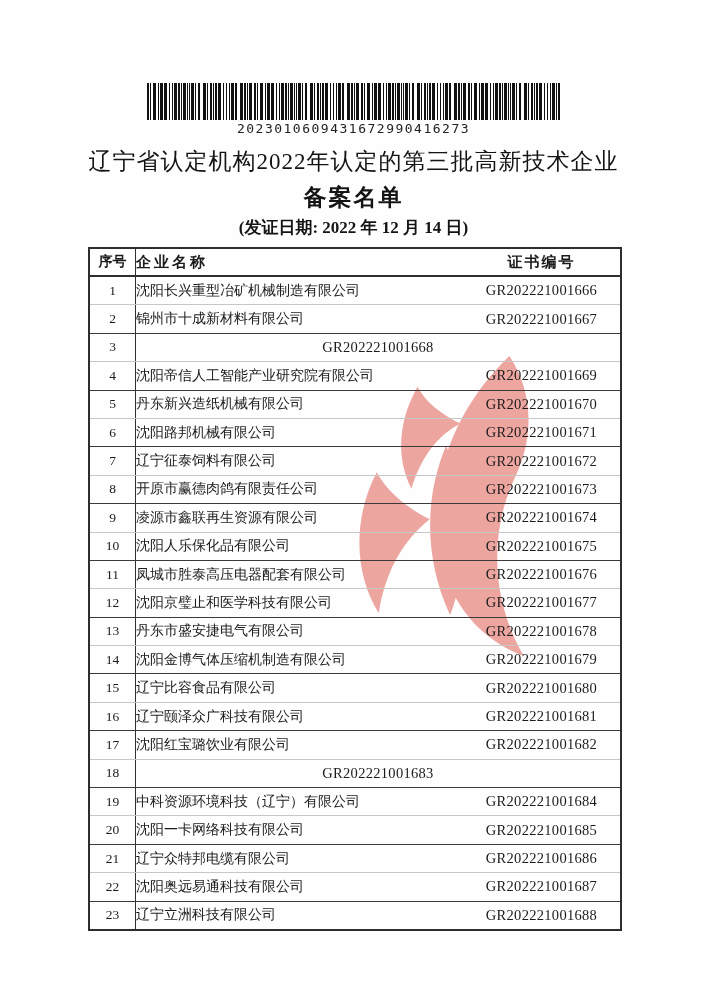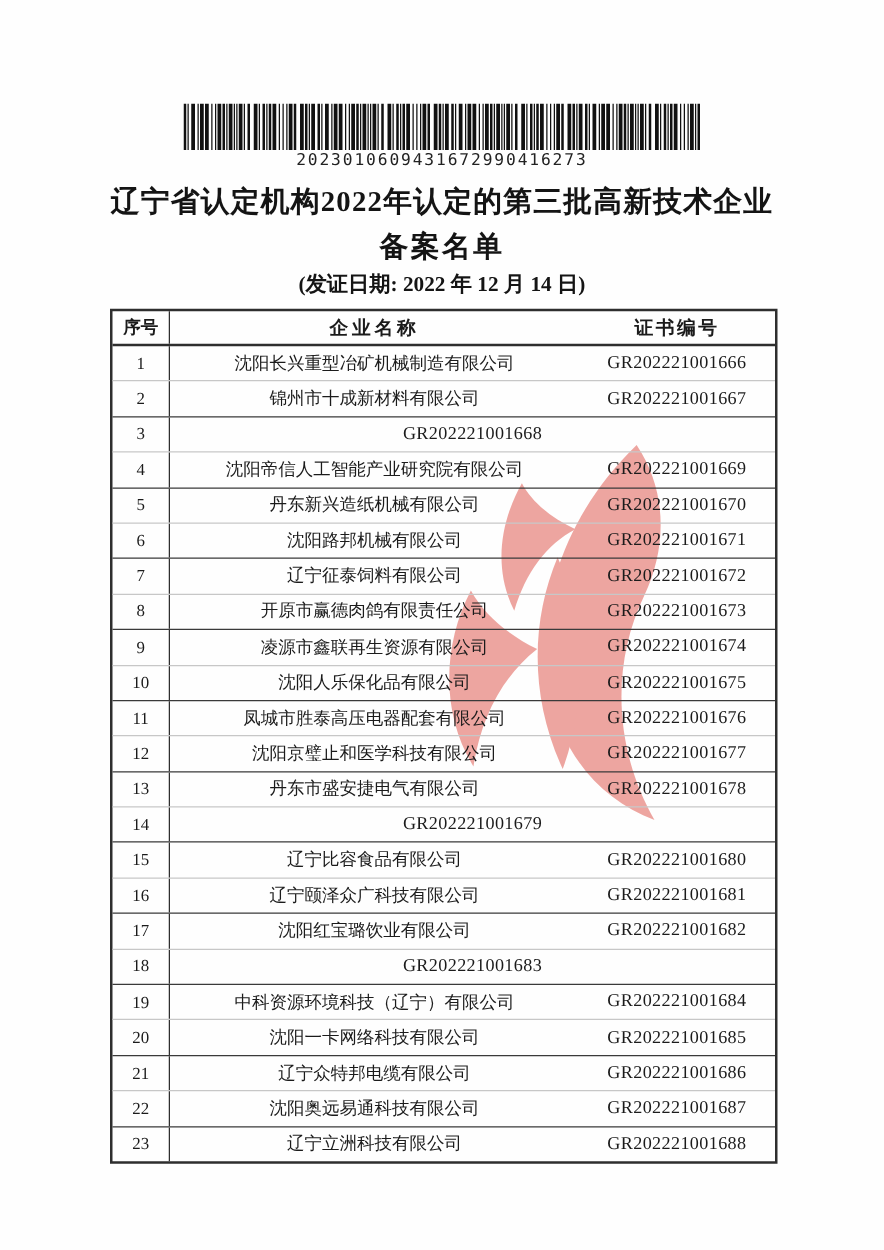--- a/index.html
+++ b/index.html
@@ -19,21 +19,21 @@
   }
   .barcode-bars div{height:100%;}
   .barcode-num{
     margin-top:1px;
     font-family:"DejaVu Sans Mono","Liberation Mono",monospace;
     font-size:13px;letter-spacing:1.5px;color:#222;
   }
   
   .title1{
     position:absolute;top:146px;left:0;width:707px;text-align:center;
-    font-size:23px;font-weight:bold;letter-spacing:1px;color:#141414;
+    font-size:23px;font-weight:normal;letter-spacing:1px;color:#141414;
   }
   .title2{
     position:absolute;top:182px;left:0;width:707px;text-align:center;
     font-size:23px;font-weight:bold;letter-spacing:2px;color:#141414;
   }
   .dateline{
     position:absolute;top:216px;left:0;width:707px;text-align:center;
     font-size:17px;font-weight:bold;color:#141414;
   }
   
@@ -52,21 +52,21 @@
   .sep-light{border-bottom:1px solid #c7c7c7;}
   .sep-dark{border-bottom:1.6px solid #3a3a3a;}
   .sep-none{border-bottom:none;}
   .c-no{
     width:45px;flex:0 0 45px;text-align:center;
     border-right:1.5px solid #2e2e2e;align-self:stretch;
     display:flex;align-items:center;justify-content:center;
     font-size:13.5px;
   }
   .c-name{
-    width:327px;flex:0 0 327px;text-align:center;
+    width:327px;flex:0 0 327px;text-align:left;
     font-size:14px;white-space:nowrap;overflow:hidden;
   }
   .c-cert{
     width:156px;flex:1 1 auto;text-align:center;
     font-size:14.5px;letter-spacing:0.3px;
   }
   .t-head .c-no{font-size:14px;}
   .t-head .c-name{font-size:15px;letter-spacing:3px;}
   .t-head .c-cert{font-size:15px;letter-spacing:2px;}
 </style>
@@ -417,20 +417,21 @@
           <div class="c-name">沈阳京璧止和医学科技有限公司</div>
           <div class="c-cert">GR202221001677</div>
         </div>
         <div class="t-row t-body-row sep-light">
           <div class="c-no">13</div>
           <div class="c-name">丹东市盛安捷电气有限公司</div>
           <div class="c-cert">GR202221001678</div>
         </div>
         <div class="t-row t-body-row sep-dark">
           <div class="c-no">14</div>
+          <div class="c-name">沈阳金博气体压缩机制造有限公司</div>
           <div class="c-cert">GR202221001679</div>
         </div>
         <div class="t-row t-body-row sep-light">
           <div class="c-no">15</div>
           <div class="c-name">辽宁比容食品有限公司</div>
           <div class="c-cert">GR202221001680</div>
         </div>
         <div class="t-row t-body-row sep-dark">
           <div class="c-no">16</div>
           <div class="c-name">辽宁颐泽众广科技有限公司</div>

